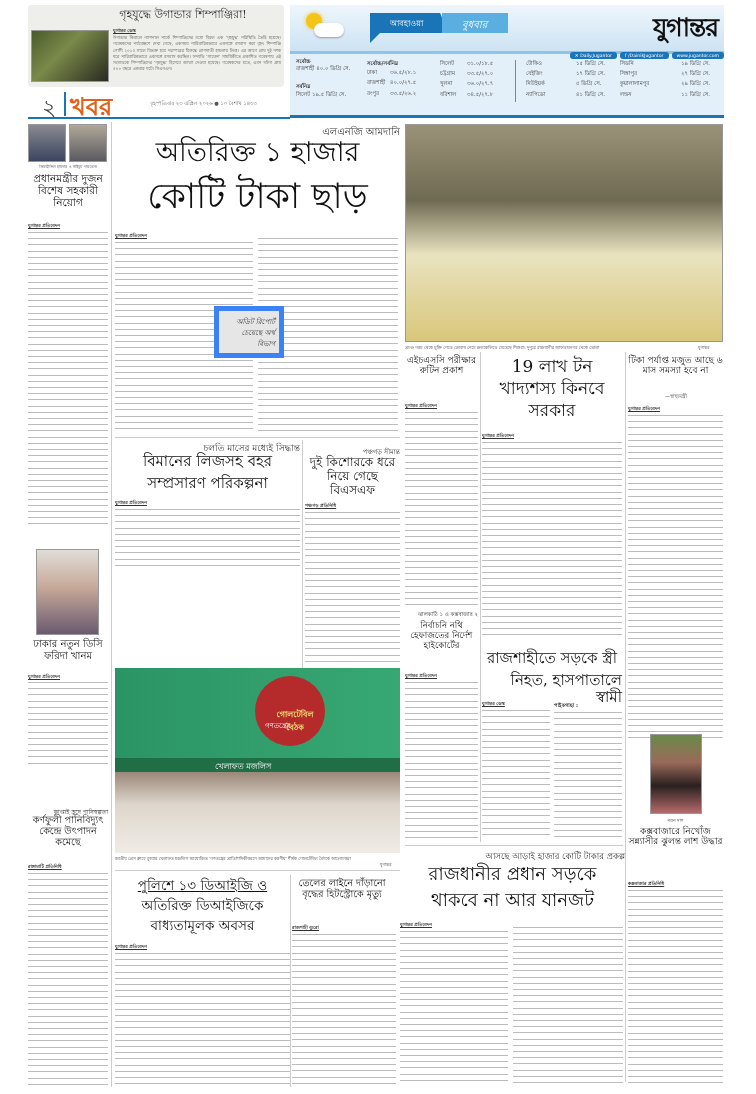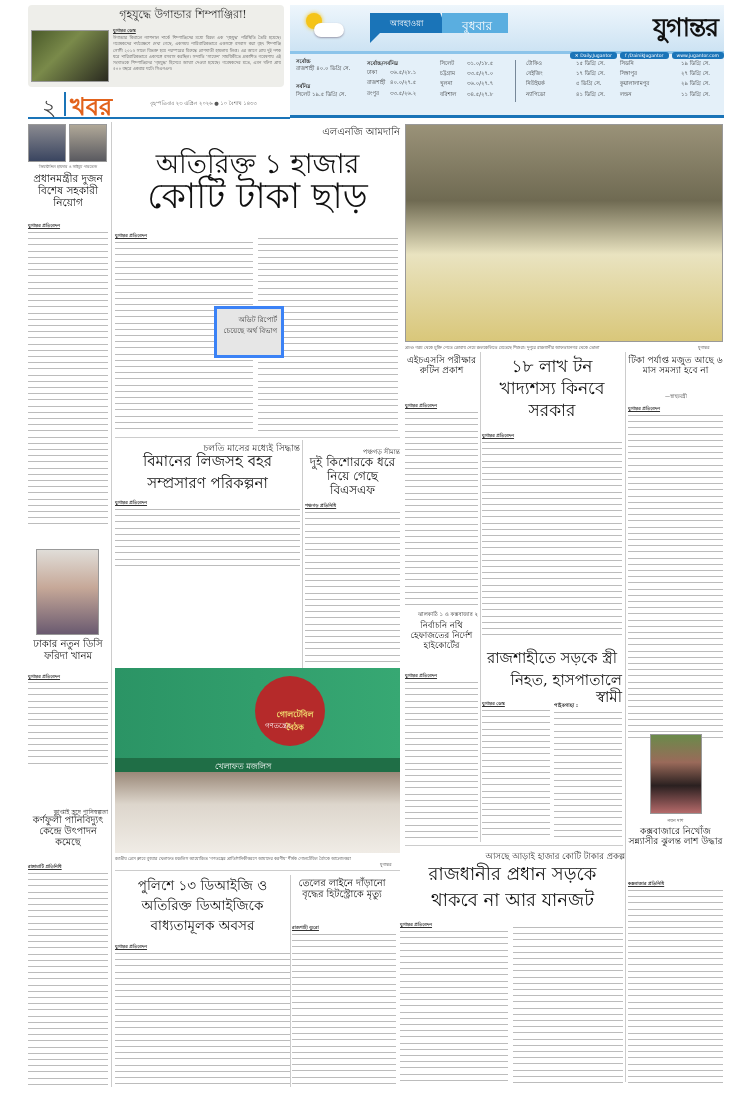--- a/index.html
+++ b/index.html
@@ -40,21 +40,21 @@
   <div style="position:absolute;left:0;top:0;width:434px;height:46px;background:linear-gradient(#eef6fc,#cde3f3);"></div>
   <div style="position:absolute;left:12px;top:6px;width:46px;height:30px;">
     <div style="position:absolute;left:4px;top:2px;width:16px;height:16px;border-radius:50%;background:#f5c417;box-shadow:0 0 4px #f5c417;"></div>
     <div style="position:absolute;left:12px;top:12px;width:30px;height:14px;border-radius:8px;background:#fff;box-shadow:0 1px 2px #99a;"></div>
   </div>
   <div style="position:absolute;left:80px;top:8px;width:78px;height:20px;background:#1a74b8;clip-path:polygon(0 0,90% 0,100% 100%,0 100%);">
     <span style="position:absolute;left:20px;top:4px;font-size:8px;color:#fff;">আবহাওয়া</span>
   </div>
   <div style="position:absolute;left:80px;top:28px;width:0;height:0;border-left:10px solid #1a74b8;border-bottom:10px solid transparent;"></div>
   <div style="position:absolute;left:152px;top:8px;width:66px;height:20px;background:#5aaee0;">
-    <span style="position:absolute;left:20px;top:4px;font-size:12px;color:#fff;">বুধবার</span>
+    <span style="position:absolute;left:20px;top:4px;font-size:10px;color:#fff;font-style:italic;">বুধবার</span>
   </div>
   <div style="position:absolute;left:0;top:46px;width:434px;height:3px;background:#8cc4ea;"></div>
 
   <div class="wx-row" style="position:absolute;left:6px;top:53px;font-weight:bold;">সর্বোচ্চ</div>
   <div class="wx-row" style="position:absolute;left:6px;top:60px;">রাজশাহী ৪০.০ ডিগ্রি সে.</div>
   <div class="wx-row" style="position:absolute;left:6px;top:78px;font-weight:bold;">সর্বনিম্ন</div>
   <div class="wx-row" style="position:absolute;left:6px;top:86px;">সিলেট ১৯.৫ ডিগ্রি সে.</div>
 
   <div class="wx-row" style="position:absolute;left:77px;top:55px;font-weight:bold;">সর্বোচ্চ/সর্বনিম্ন</div>
   <div class="wx-row" style="position:absolute;left:77px;top:64px;">ঢাকা</div>
@@ -113,42 +113,42 @@
 <div class="abs textlines" style="left:28px;top:680px;width:80px;height:85px;"></div>
 
 <div class="abs kicker" style="left:28px;top:807px;width:80px;font-size:6px;">কাপ্তাই হ্রদে পানিস্বল্পতা</div>
 <div class="abs hl" style="left:28px;top:815px;width:80px;font-size:9.5px;">কর্ণফুলী পানিবিদ্যুৎ কেন্দ্রে উৎপাদন কমেছে</div>
 <div class="abs byline" style="left:28px;top:863px;font-size:4.6px;">রাঙ্গামাটি প্রতিনিধি</div>
 <div class="abs textlines" style="left:28px;top:871px;width:80px;height:215px;"></div>
 
 <div class="vr" style="left:111px;top:122px;height:965px;"></div>
 
 <div class="abs kicker" style="left:115px;top:124px;width:285px;font-size:10px;">এলএনজি আমদানি</div>
-<div class="abs hl" style="left:115px;top:136px;width:285px;font-size:27px;margin-top:12px;">অতিরিক্ত ১ হাজার</div>
+<div class="abs hl" style="left:115px;top:136px;width:285px;font-size:27px;">অতিরিক্ত ১ হাজার</div>
 <div class="abs hl" style="left:115px;top:176px;width:285px;font-size:35px;">কোটি টাকা ছাড়</div>
 <div class="abs byline" style="left:115px;top:232px;font-size:4.6px;">যুগান্তর প্রতিবেদন</div>
 <div class="abs textlines" style="left:115px;top:240px;width:138px;height:194px;"></div>
 <div class="abs textlines" style="left:258px;top:236px;width:140px;height:198px;"></div>
-<div class="abs" style="left:214px;top:306px;width:70px;height:52px;background:#e6e6e6;border:3px solid #3b82f6;">
+<div class="abs" style="left:214px;top:306px;width:70px;height:52px;background:#e6e6e6;border:5px solid #3b82f6;font-style:italic;">
   <div class="kicker" style="padding:6px 4px;font-size:7px;line-height:11px;">অডিট রিপোর্ট চেয়েছে অর্থ বিভাগ</div>
 </div>
 
 <div class="abs photo" style="left:405px;top:124px;width:318px;height:218px;background:linear-gradient(#9a9278 0%,#6f6a52 35%,#e9e3c0 60%,#d9c77a 100%);"></div>
 <div class="abs cap" style="left:405px;top:345px;width:290px;font-size:4.2px;white-space:nowrap;overflow:hidden;">প্রচণ্ড গরম থেকে মুক্তি পেতে ডোবায় নেমে জলকেলিতে মেতেছে শিশুরা। দুপুরে রাজধানীর আফতাবনগর থেকে তোলা</div>
 <div class="abs cap" style="left:698px;top:345px;font-size:4.2px;">যুগান্তর</div>
 
 <div class="abs hl" style="left:405px;top:355px;width:73px;font-size:9px;">এইচএসসি পরীক্ষার রুটিন প্রকাশ</div>
 <div class="abs byline" style="left:405px;top:402px;font-size:4.6px;">যুগান্তর প্রতিবেদন</div>
 <div class="abs textlines" style="left:405px;top:410px;width:73px;height:200px;"></div>
 <div class="abs kicker" style="left:405px;top:611px;width:73px;font-size:5.5px;">ঝালকাঠি ১ ও কক্সবাজার ২</div>
 <div class="abs hl" style="left:405px;top:621px;width:73px;font-size:8.5px;">নির্বাচনি নথি হেফাজতের নির্দেশ হাইকোর্টের</div>
 <div class="abs byline" style="left:405px;top:672px;font-size:4.6px;">যুগান্তর প্রতিবেদন</div>
 <div class="abs textlines" style="left:405px;top:680px;width:73px;height:160px;"></div>
 
-<div class="abs hl" style="left:482px;top:355px;width:140px;font-size:17px;line-height:22px;">১৮ লাখ টন খাদ্যশস্য কিনবে সরকার</div>
+<div class="abs hl" style="left:482px;top:355px;width:140px;font-size:17px;line-height:22px;">19 লাখ টন খাদ্যশস্য কিনবে সরকার</div>
 <div class="abs byline" style="left:482px;top:432px;font-size:4.6px;">যুগান্তর প্রতিবেদন</div>
 <div class="abs textlines" style="left:482px;top:440px;width:140px;height:200px;"></div>
 
 <div class="abs hl" style="left:628px;top:355px;width:95px;font-size:9px;">টিকা পর্যাপ্ত মজুত আছে ৬ মাস সমস্যা হবে না</div>
 <div class="abs cap" style="left:665px;top:393px;font-size:5px;">—স্বাস্থ্যমন্ত্রী</div>
 <div class="abs byline" style="left:628px;top:405px;font-size:4.6px;">যুগান্তর প্রতিবেদন</div>
 <div class="abs textlines" style="left:628px;top:413px;width:95px;height:330px;"></div>
 
 <div class="vr" style="left:480px;top:352px;height:490px;"></div>
 <div class="vr" style="left:625px;top:352px;height:730px;"></div>
@@ -185,21 +185,21 @@
 <div class="abs" style="left:554px;top:702px;font-size:5px;font-weight:bold;">পাইকগাছা :</div>
 <div class="abs textlines" style="left:554px;top:710px;width:68px;height:130px;"></div>
 
 <div class="abs photo" style="left:650px;top:734px;width:52px;height:80px;background:linear-gradient(#6a8a4a,#9a6a5a 35%,#2a2020 65%,#b56a6a);"></div>
 <div class="abs cap" style="left:628px;top:818px;width:95px;text-align:center;font-size:4.5px;">নয়ন দাশ</div>
 <div class="abs hl" style="left:628px;top:826px;width:95px;font-size:9px;text-align:center;">কক্সবাজারে নিখোঁজ সন্ন্যাসীর ঝুলন্ত লাশ উদ্ধার</div>
 <div class="abs byline" style="left:628px;top:880px;font-size:4.6px;">কক্সবাজার প্রতিনিধি</div>
 <div class="abs textlines" style="left:628px;top:888px;width:95px;height:198px;"></div>
 
 <div class="hr" style="left:115px;top:870px;width:285px;"></div>
-<div class="abs hl" style="left:115px;top:878px;width:175px;font-size:13.5px;">পুলিশে ১৩ ডিআইজি ও</div>
+<div class="abs hl" style="left:115px;top:878px;width:175px;font-size:13.5px;text-decoration:underline;">পুলিশে ১৩ ডিআইজি ও</div>
 <div class="abs hl" style="left:115px;top:898px;width:175px;font-size:13.5px;">অতিরিক্ত ডিআইজিকে</div>
 <div class="abs hl" style="left:115px;top:918px;width:175px;font-size:13.5px;">বাধ্যতামূলক অবসর</div>
 <div class="abs byline" style="left:115px;top:943px;font-size:4.6px;">যুগান্তর প্রতিবেদন</div>
 <div class="abs textlines" style="left:115px;top:951px;width:175px;height:135px;"></div>
 
 <div class="abs hl" style="left:292px;top:878px;width:100px;font-size:9.5px;">তেলের লাইনে দাঁড়ানো বৃদ্ধের হিটস্ট্রোকে মৃত্যু</div>
 <div class="abs byline" style="left:292px;top:924px;font-size:4.6px;">রাজশাহী ব্যুরো</div>
 <div class="abs textlines" style="left:292px;top:932px;width:104px;height:154px;"></div>
 <div class="vr" style="left:290px;top:875px;height:212px;"></div>
 

